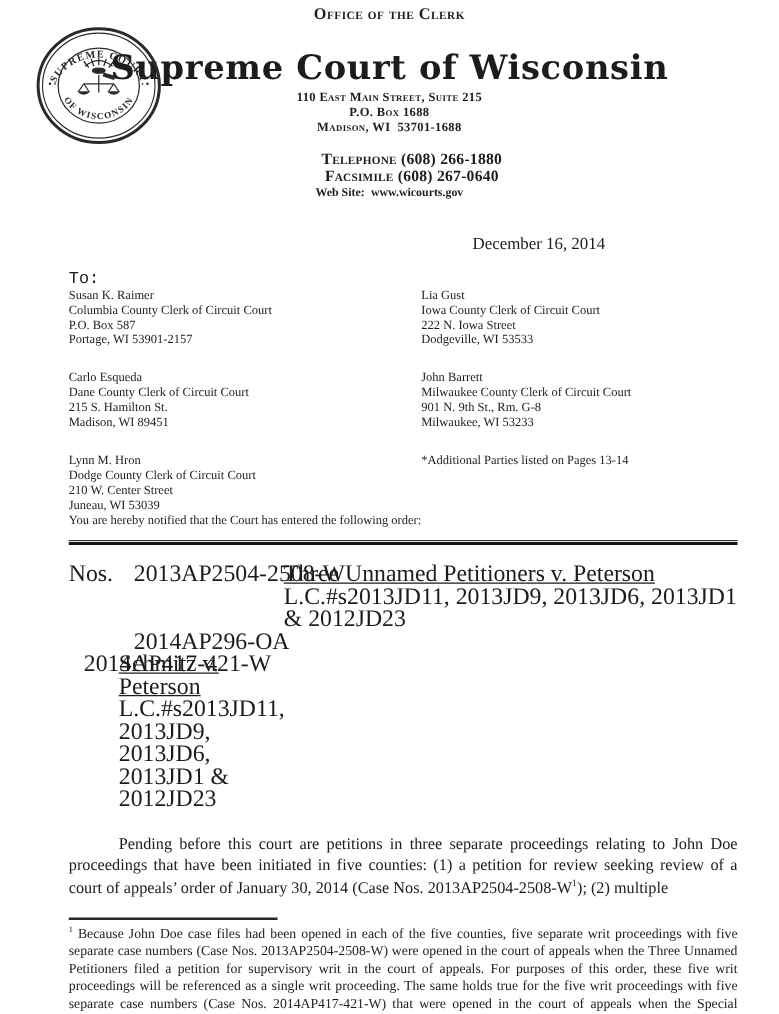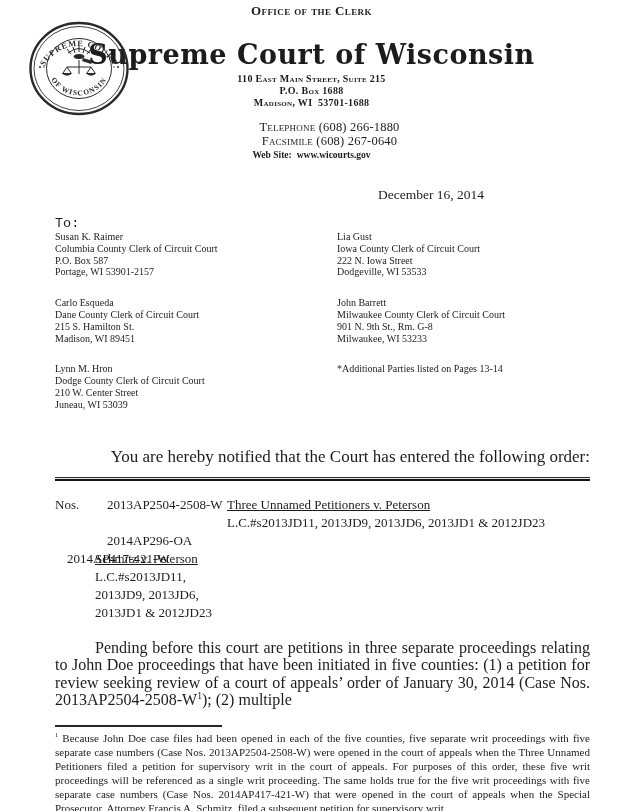--- a/index.html
+++ b/index.html
@@ -26,58 +26,58 @@
     margin-top:20px;
   }
   .hq-address {
     margin-top:3px;
     font-weight:bold; font-variant:small-caps;
     font-size:10px; line-height:1.22; letter-spacing:.3px;
     white-space:pre;
   }
   .tel-block {
     margin-top:10px;
-    font-weight:normal; font-variant:small-caps;
+    font-weight:bold; font-variant:small-caps;
     font-size:12.5px; line-height:1.18; letter-spacing:.2px;padding-left:36px;
   }
   .web-line { margin-top:1px; font-weight:bold; font-size:9.5px; }
   .web-line .url { margin-left:5px; }
 
   .seal-wrap { position:absolute; left:27px; top:20px; width:104px; height:97px; }
   .seal-wrap svg { display:block; }
   .seal-ring-text { font-family:"Liberation Serif", serif; font-weight:bold; fill:#2a2a2a; }
 
   
   .date-line { margin-top:27px; padding-left:323px; font-size:13.5px; }
   .to-label  { margin-top:13px;  font-size:13.5px;font-family:Liberation Mono, monospace; }
 
   .rec-grid {
     display:grid; grid-template-columns:282px 1fr;
     row-gap:19px; margin-top:0;
     font-size:10px; line-height:1.18;
   }
   .addr-block { white-space:pre-line; }
 
-  .notice-line { margin-top:36px; font-size:17px;text-align:right; }
+  .notice-line { font-size:10px; }
 
   .thick-rule {
     margin-top:10px; height:4px;
     background:linear-gradient(#2e2e2e 0 1.2px, #e8e8e8 1.2px 1.8px, #151515 1.8px 100%);
   }
 
   .cases {
     display:grid; grid-template-columns:40px 132px auto;
-    margin-top:15px; font-size:13px; line-height:18px;
+    margin-top:15px; font-size:19px; line-height:18px;
     column-gap:0;
   }
   .case-num { white-space:nowrap;margin-left:12px; }
   .case-cap-u { text-decoration:underline; }
 
   .body-para {
-    margin-top:17px; font-size:16px; line-height:17.5px;
+    margin-top:17px; font-size:13px; line-height:17.5px;
     text-align:justify; text-indent:40px;
   }
   sup { font-size:60%; vertical-align:super; line-height:0; }
 
   .footnote { margin-top:16px; }
   .fn-rule { width:167px; height:2px; background:#262626; }
   .fn-text {
     margin-top:4px; font-size:11px; line-height:14px;
     text-align:justify;
   }

